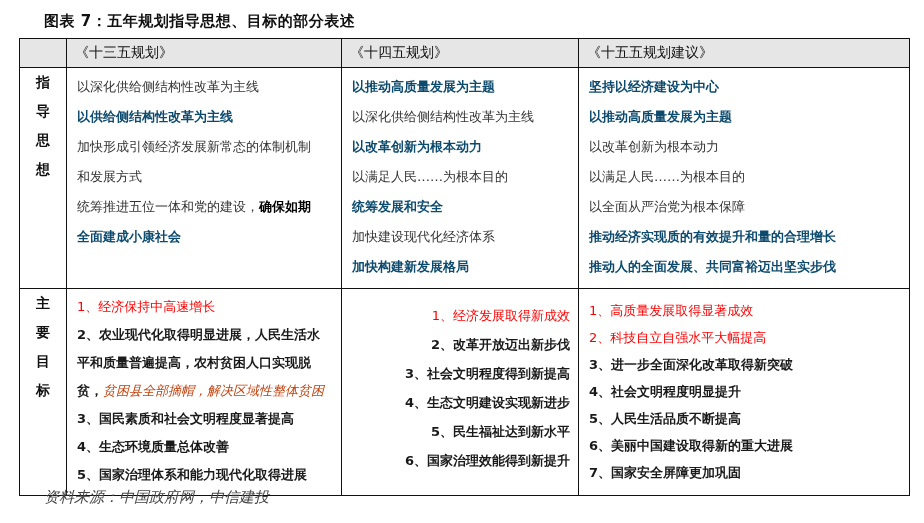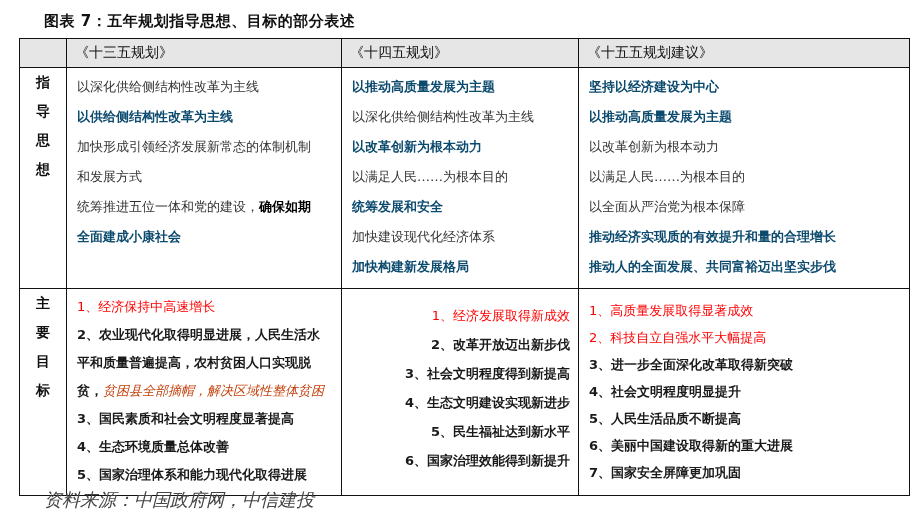--- a/index.html
+++ b/index.html
@@ -73,21 +73,21 @@
   .goals .line.red { color: #ff0000; font-weight: normal; }
   .goals .line .red { color: #c2410c; font-weight: normal; font-style: italic; }
   .goals.mid { padding-top: 12px; text-align: right; }
   .goals.right { padding-top: 8px; }
   .goals.right .line { line-height: 27px; }
   .goals.mid .line { line-height: 29px; }
   .source {
     position: absolute;
     left: 44px;
     top: 488px;
-    font-size: 18px;
+    font-size: 15px;
     font-style: italic;
     color: #444;
     font-family: "DejaVu Serif", "Liberation Serif", serif;
   }
 </style>
 </head>
 <body>
 
 <div class="title">图表 7：五年规划指导思想、目标的部分表述</div>
 

